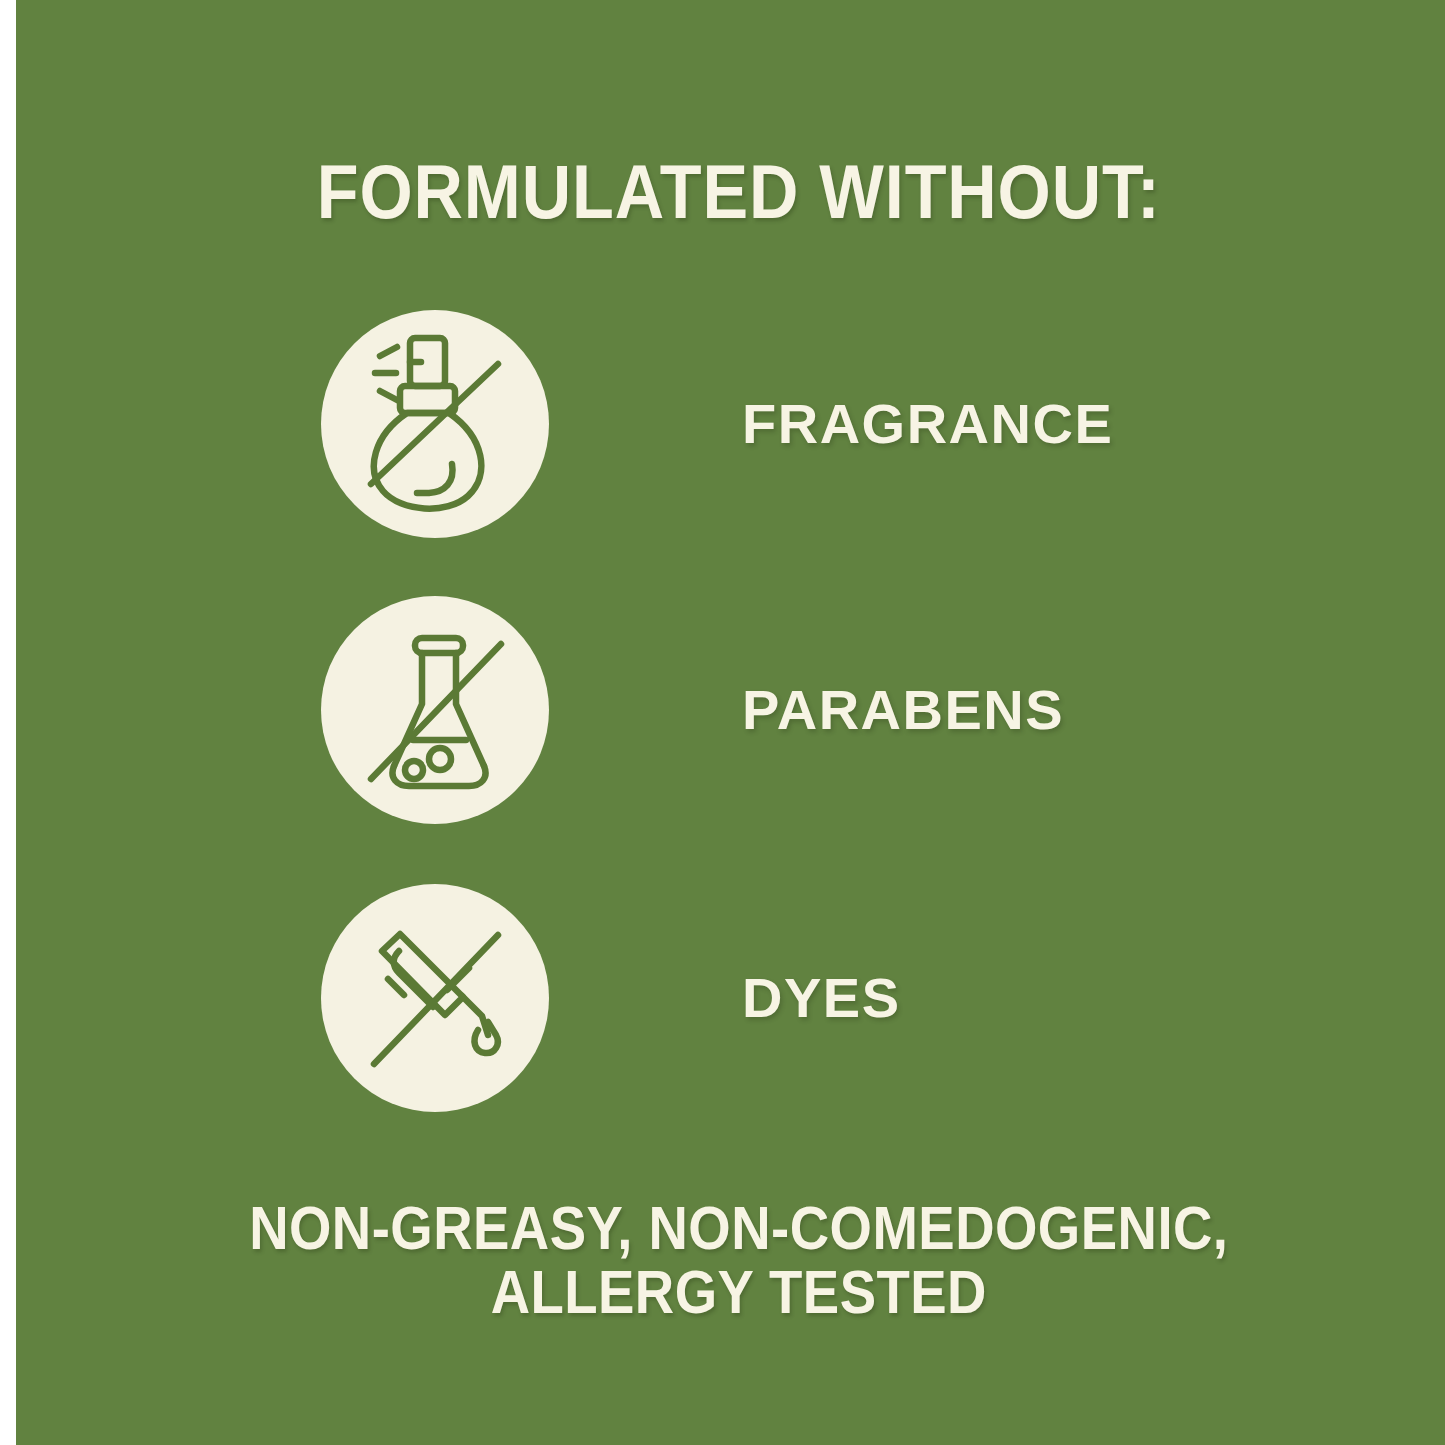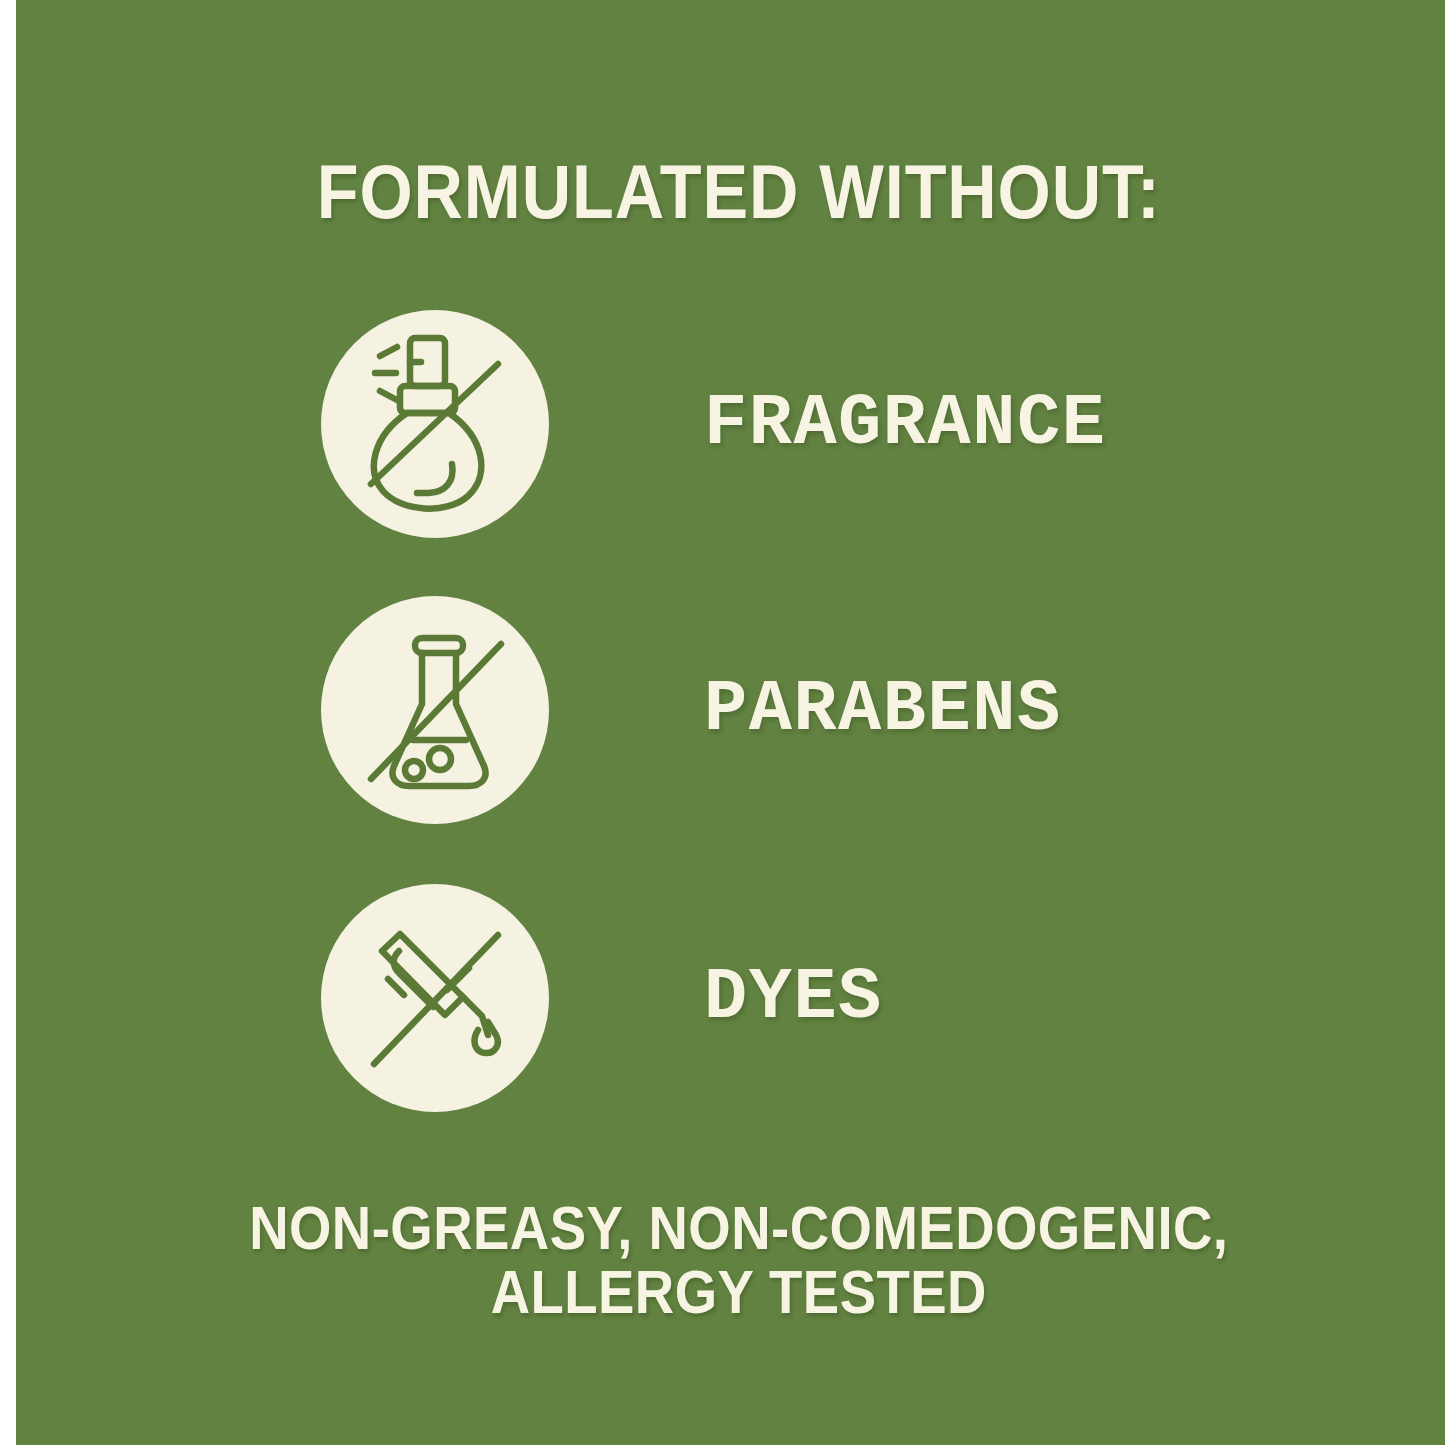--- a/index.html
+++ b/index.html
@@ -65,27 +65,27 @@
     position: absolute;
     left: 0;
     top: 0;
     width: 228px;
     height: 228px;
     display: block;
   }
 
   .row-label {
     position: absolute;
-    left: 688px;
+    left: 726px;
     top: 0;
     height: 228px;
     line-height: 228px;
     color: #F7F4E4;
-    font-family: Liberation Mono, monospace;
-    font-size: 72px;
+    font-family: Liberation Sans, sans-serif;
+    font-size: 56px;
     font-weight: bold;
     letter-spacing: 1.5px;
     white-space: nowrap;
     text-shadow: 2px 3px 4px rgba(40,55,20,0.28);
   }
 
   
   #footer {
     position: absolute;
     left: 0;

